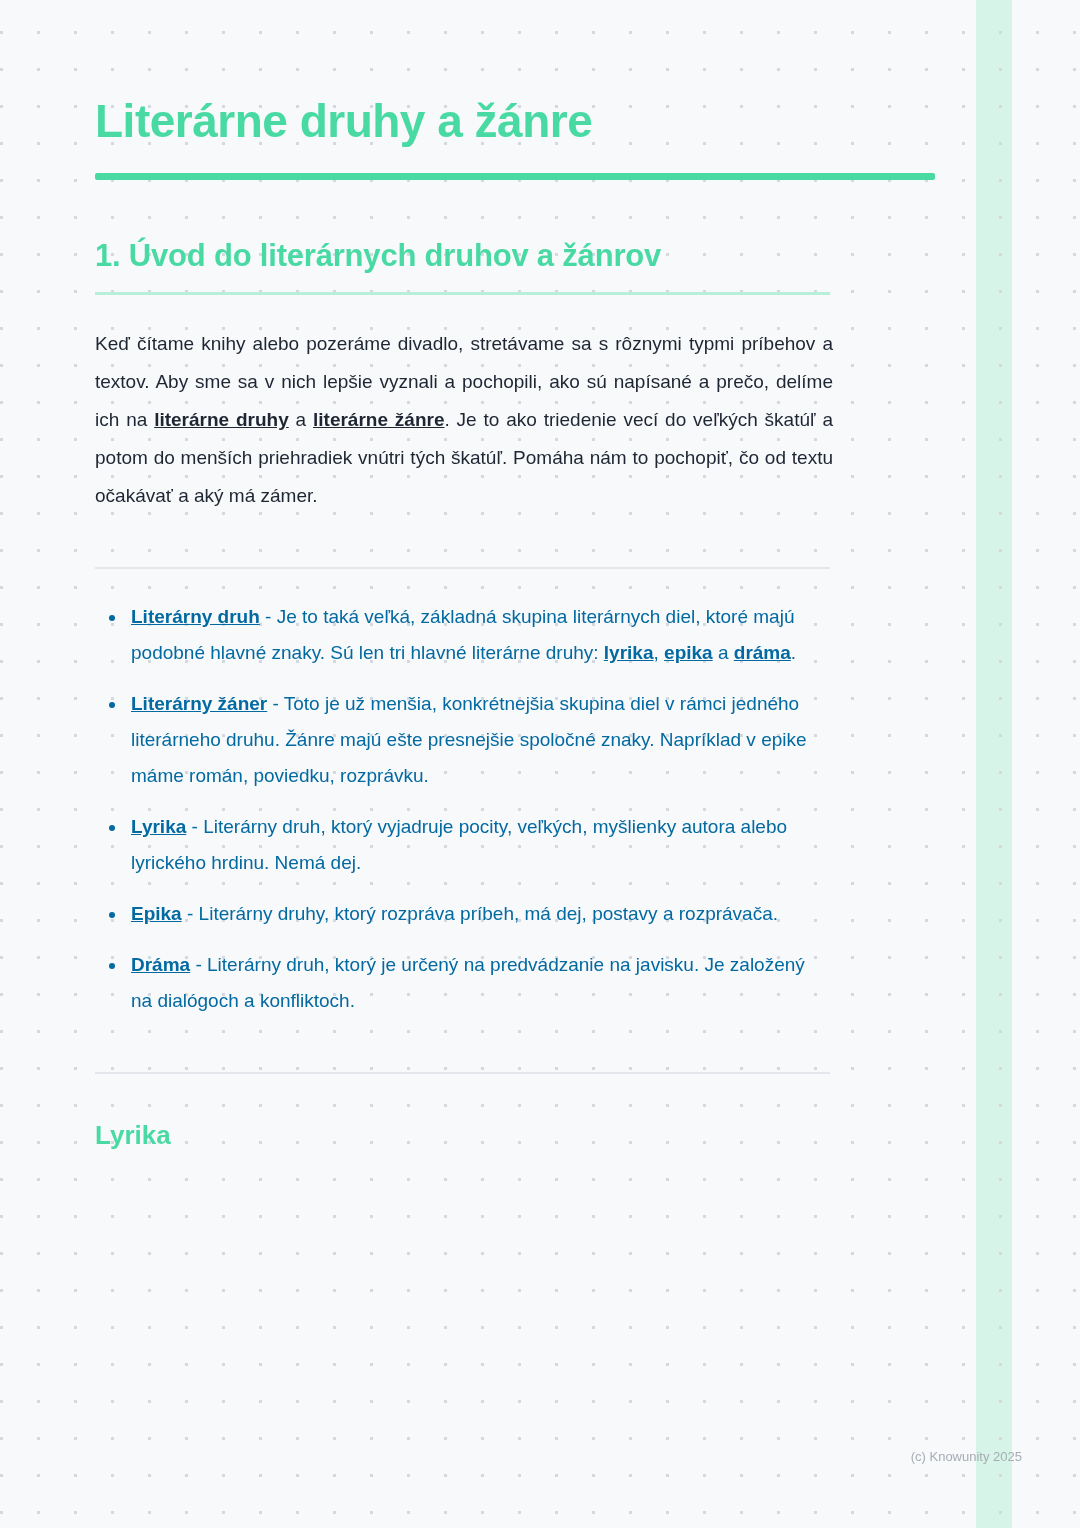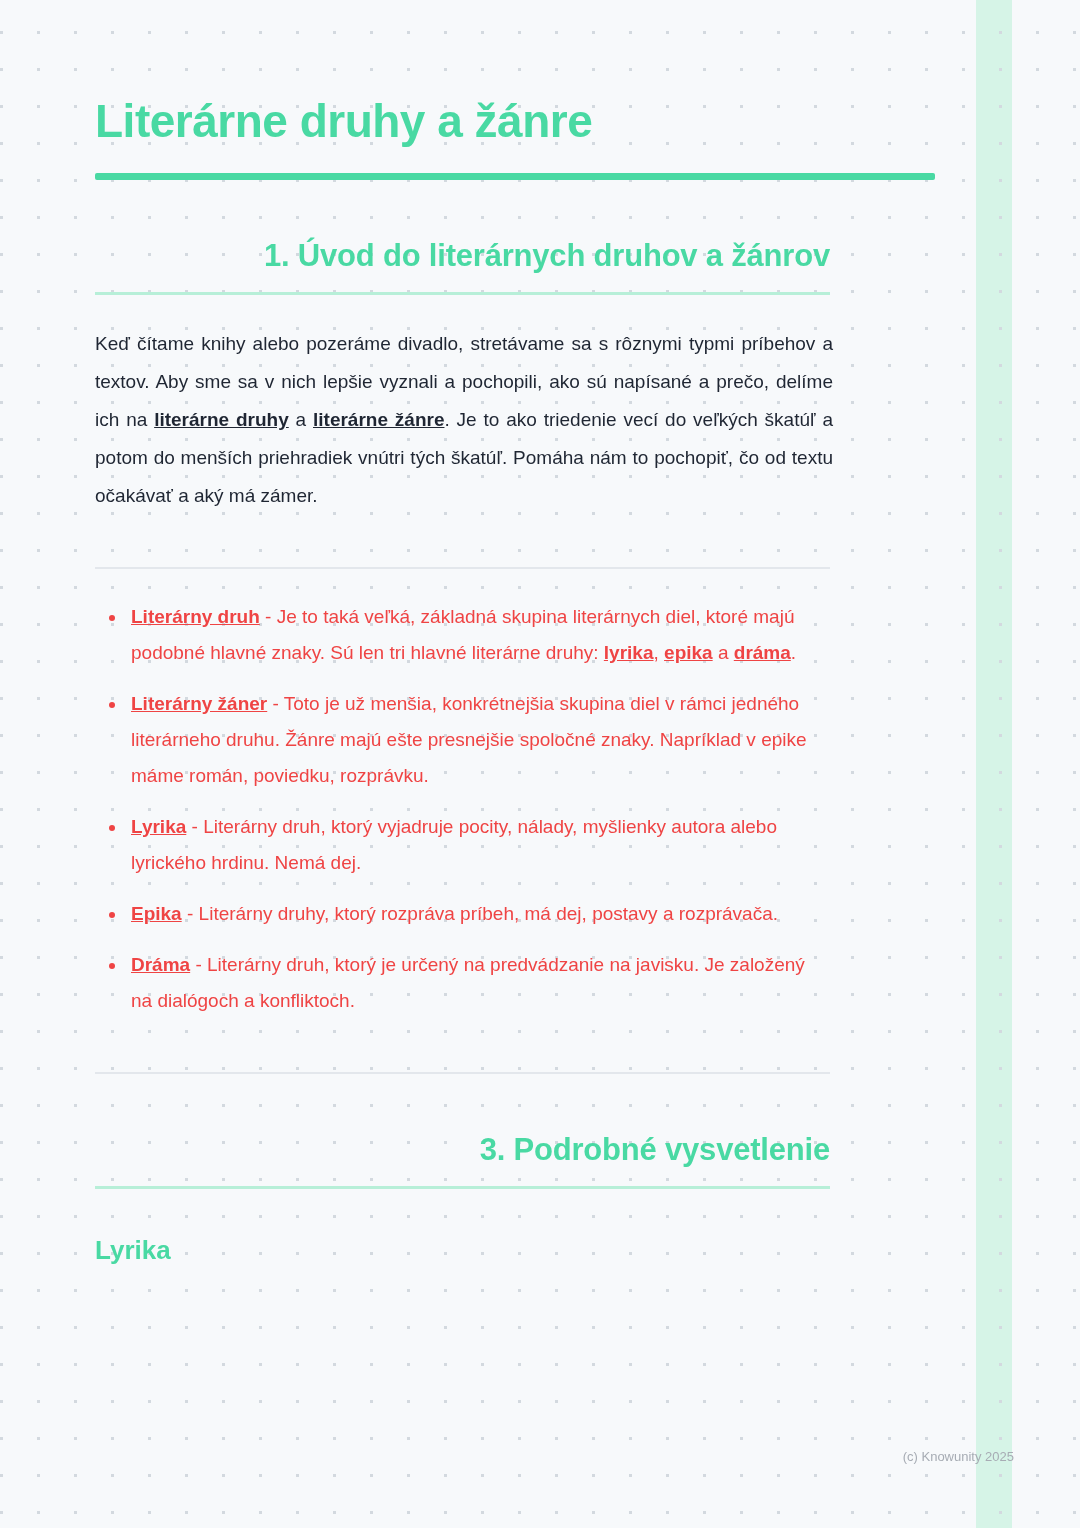--- a/index.html
+++ b/index.html
@@ -66,21 +66,20 @@
 
   h2.section-heading {
     color: var(--accent, #49d9a3);
     font-size: 31px;
     font-weight: 700;
     letter-spacing: -0.2px;
     margin-top: 58px;
     padding-bottom: 18px;
     border-bottom: 3px solid var(--accent-light, #b7efd8);
     width: 735px;
-    text-align: right;
   }
 
   h3.sub-heading {
     color: var(--accent, #49d9a3);
     font-size: 26px;
     font-weight: 700;
     margin-top: 46px;
   }
 
   .para {
@@ -103,30 +102,30 @@
     margin-top: 30px;
     width: 720px;
     padding-left: 32px;
     list-style: disc outside;
     color: #1f2633;
   }
 
   ul.bullet-list li {
     font-size: 19px;
     line-height: 1.9;
-    color: #ef4444;
+    color: #0369a1;
     padding-left: 4px;
     margin-bottom: 15px;
   }
 
   .b { font-weight: 700; text-decoration: underline; }
 
   .footer-note {
     position: absolute;
-    right: 66px;
+    right: 58px;
     bottom: 64px;
     z-index: 2;
     font-size: 13px;
     color: #a7acb4;
   }
 </style>
 </head>
 <body>
 
 <div class="page">
@@ -143,30 +142,29 @@
       <h2 class="section-heading">1. Úvod do literárnych druhov a žánrov</h2>
       <p class="para"><span>Keď čítame knihy alebo pozeráme divadlo, stretávame sa s rôznymi typmi príbehov a textov. Aby sme sa v nich lepšie vyznali a pochopili, ako sú napísané a prečo, delíme ich na </span><span class="b">literárne druhy</span><span> a </span><span class="b">literárne žánre</span><span>. Je to ako triedenie vecí do veľkých škatúľ a potom do menších priehradiek vnútri tých škatúľ. Pomáha nám to pochopiť, čo od textu očakávať a aký má zámer.</span></p>
     </section>
 
     <hr class="divider">
 
     <section>
       <ul class="bullet-list">
           <li><span class="b">Literárny druh</span><span> - Je to taká veľká, základná skupina literárnych diel, ktoré majú podobné hlavné znaky. Sú len tri hlavné literárne druhy: </span><span class="b">lyrika</span><span>, </span><span class="b">epika</span><span> a </span><span class="b">dráma</span><span>.</span></li>
           <li><span class="b">Literárny žáner</span><span> - Toto je už menšia, konkrétnejšia skupina diel v rámci jedného literárneho druhu. Žánre majú ešte presnejšie spoločné znaky. Napríklad v epike máme román, poviedku, rozprávku.</span></li>
-          <li><span class="b">Lyrika</span><span> - Literárny druh, ktorý vyjadruje pocity, nálady, myšlienky autora alebo lyrického hrdinu. Nemá dej.</span></li>
+          <li><span class="b">Lyrika</span><span> - Literárny druh, ktorý vyjadruje pocity, veľkých, myšlienky autora alebo lyrického hrdinu. Nemá dej.</span></li>
           <li><span class="b">Epika</span><span> - Literárny druhy, ktorý rozpráva príbeh, má dej, postavy a rozprávača.</span></li>
           <li><span class="b">Dráma</span><span> - Literárny druh, ktorý je určený na predvádzanie na javisku. Je založený na dialógoch a konfliktoch.</span></li>
         </ul>
     </section>
 
     <hr class="divider">
 
     <section>
-      <h2 class="section-heading">3. Podrobné vysvetlenie</h2>
       <h3 class="sub-heading">Lyrika</h3>
     </section>
 
   </main>
 
   <div class="footer-note">(c) Knowunity 2025</div>
 
 </div>
 
 </body></html>

